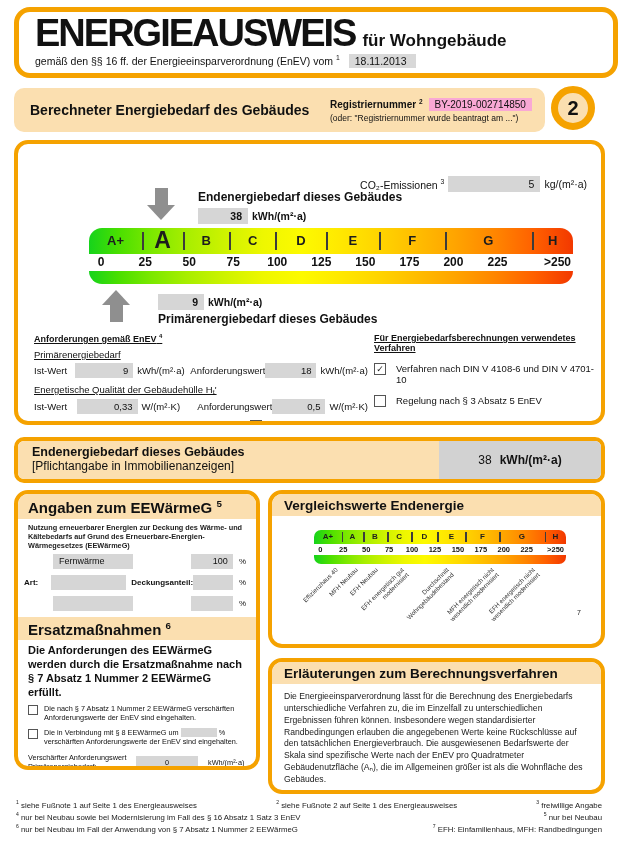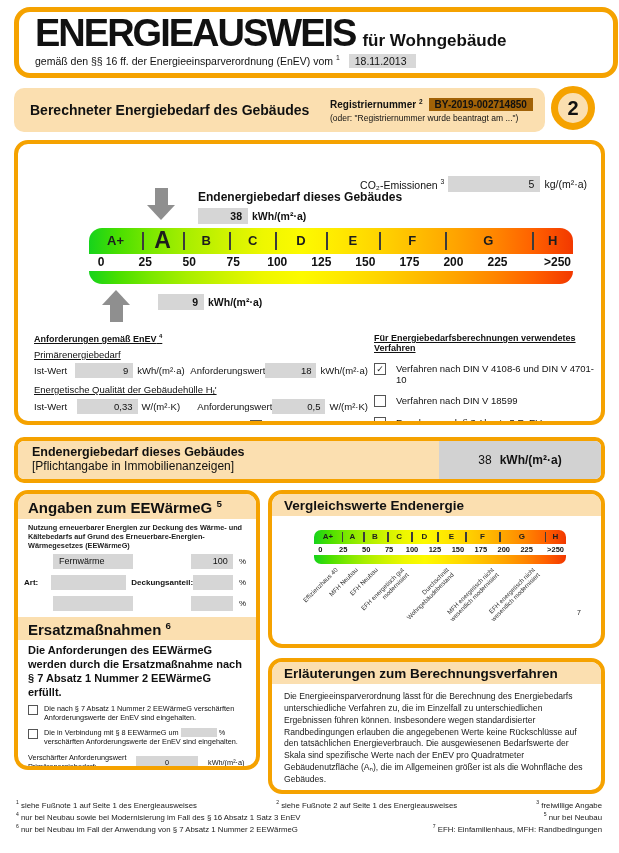--- a/index.html
+++ b/index.html
@@ -20,21 +20,21 @@
   .title-sub  { font-size:17px; font-weight:bold; margin-left:7px; }
   .law-line { font-size:10.5px; margin-top:1px; }
   .law-date { background:#d8d8d8; padding:1px 10px 1px 6px; margin-left:6px; }
 
   
   .band { position:absolute; left:14px; top:88px; width:531px; height:44px; background:#FBDFB0;
           border-radius:10px; display:flex; align-items:center; }
   .band-title { font-size:14px; font-weight:bold; margin-left:16px; width:300px; }
   .band-reg { font-size:10px; }
   .reg-line1 { font-weight:bold; display:flex; align-items:center; gap:6px; }
-  .reg-value { background:#a16207; padding:1px 6px; font-weight:bold; }
+  .reg-value { background:#f9a8d4; padding:1px 6px; font-weight:normal; }
   .reg-line2 { font-size:8.5px; font-weight:normal; margin-top:2px; }
   .page-circle { position:absolute; left:551px; top:86px; width:30px; height:30px;
                  border:7px solid #F5A200; border-radius:50%; background:#FBDFB0;
                  text-align:center; line-height:30px; font-size:20px; font-weight:bold; }
 
   
   .obox { position:absolute; border:4.5px solid #F5A200; border-radius:14px; background:#fff; overflow:hidden; }
   .obox-header { background:#FBDFB0; font-weight:bold; }
 
   
@@ -224,20 +224,21 @@
     </div>
 
     <div class="arrow up au">
         <div class="head"></div>
         <div class="shaft"></div>
       </div>
     <div class="pe-val">
       <span class="gray-field pe-box">9</span>
       <span>kWh/(m²·a)</span>
     </div>
+    <div class="pe-label">Primärenergiebedarf dieses Gebäudes</div>
 
     <div class="anf">
       <div class="anf-h"><span>Anforderungen gemäß EnEV</span>&nbsp;<sup>4</sup></div>
       <div class="anf-group">Primärenergiebedarf</div>
       <div class="vrow">
         <span class="lab">Ist-Wert</span>
         <span class="gray-field vbox w1">9</span>
         <span class="unit1">kWh/(m²·a)</span>
         <span class="alab">Anforderungswert</span>
         <span class="gray-field vbox w2">18</span>
@@ -257,24 +258,20 @@
         <span class="cb">✓</span>
         <span class="val">eingehalten</span>
       </div>
     </div>
 
     <div class="verf">
       <div class="verf-h">Für Energiebedarfsberechnungen verwendetes Verfahren</div>
       <div class="verf-row">
         <span class="cb">✓</span>
         <span>Verfahren nach DIN V 4108-6 und DIN V 4701-10</span>
-      </div>
-      <div class="verf-row">
-        <span class="cb"></span>
-        <span>Verfahren nach DIN V 18599</span>
       </div>
       <div class="verf-row">
         <span class="cb"></span>
         <span>Regelung nach § 3 Absatz 5 EnEV</span>
       </div>
 
     </div>
   </div>
 
   <div class="obox pf">

